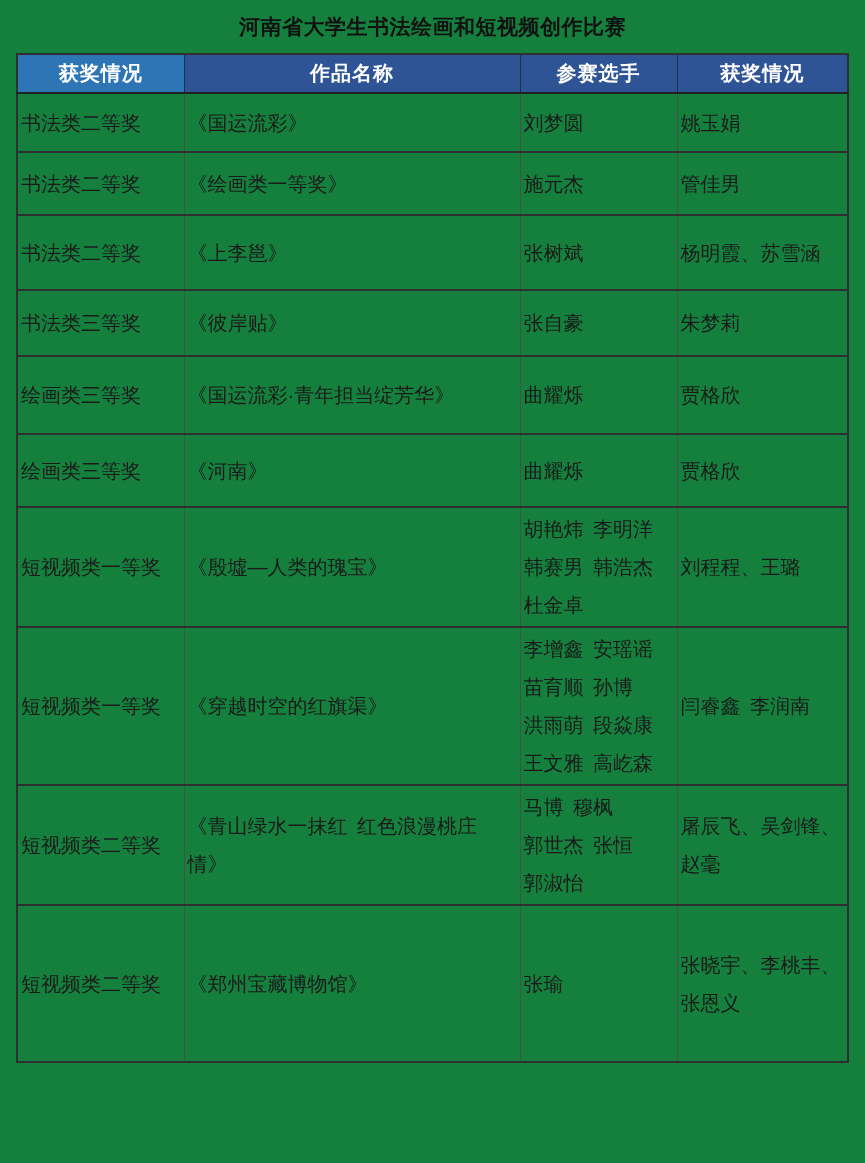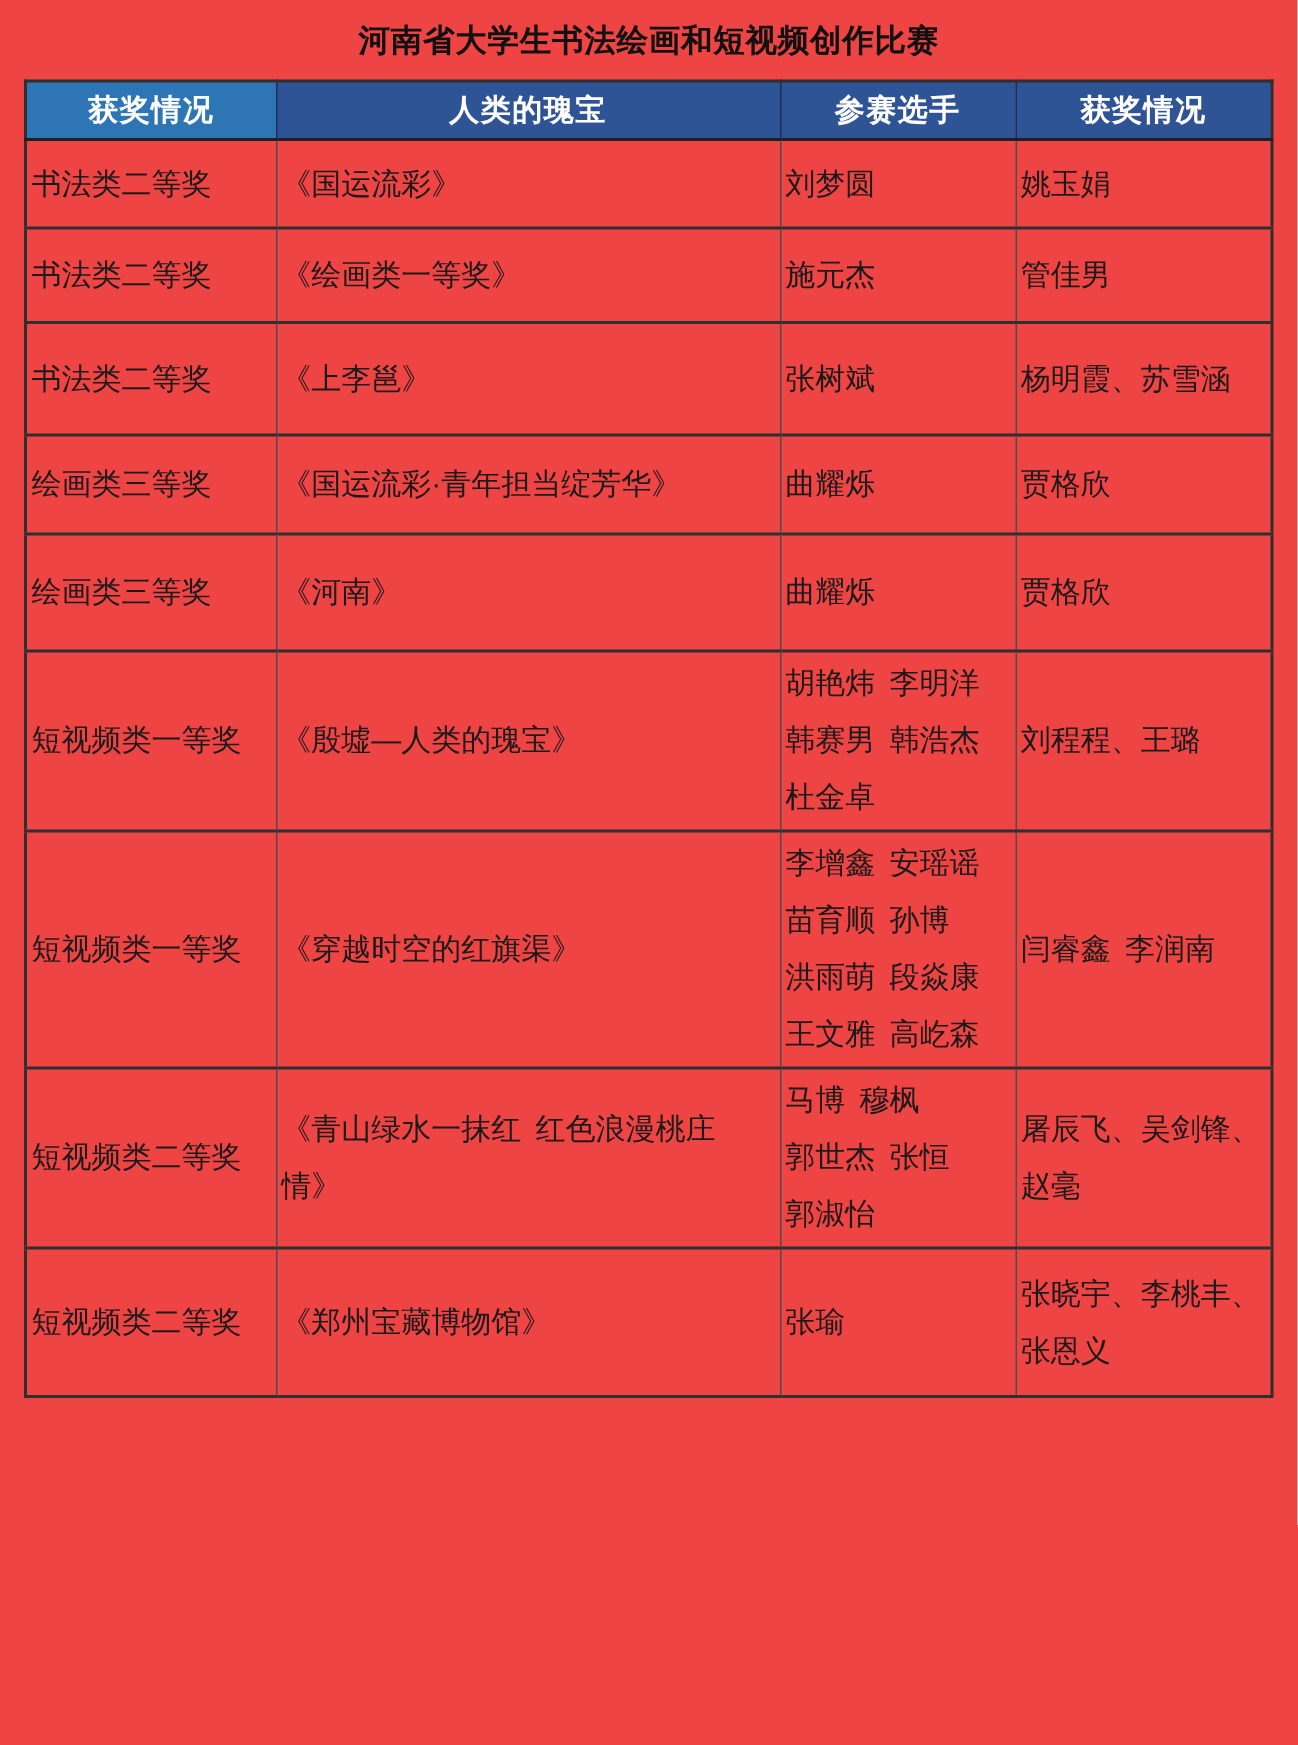--- a/index.html
+++ b/index.html
@@ -5,21 +5,21 @@
   html, body {
     margin: 0;
     padding: 0;
     background: #ffffff;
     font-family: "Liberation Sans", sans-serif;
   }
   .page {
     position: relative;
     width: 865px;
     height: 1163px;
-    background: #ef4444;
+    background: #15803d;
     overflow: hidden;
     box-sizing: border-box;
     padding-top: 13px;
   }
   .doc-title {
     text-align: center;
     font-size: 21px;
     font-weight: bold;
     color: #111111;
     letter-spacing: 0.5px;
@@ -89,21 +89,21 @@
   <table class="awards-table">
     <colgroup>
       <col class="c-award">
       <col class="c-work">
       <col class="c-cont">
       <col class="c-teach">
     </colgroup>
     <thead>
       <tr>
         <th class="th-first">获奖情况</th>
-        <th>人类的瑰宝</th>
+        <th>作品名称</th>
         <th>参赛选手</th>
         <th>获奖情况</th>
       </tr>
     </thead>
     <tbody>
         <tr>
           <td class="col-award">
             <div class="line">书法类二等奖</div>
           </td>
           <td class="col-work">
@@ -139,20 +139,34 @@
           </td>
           <td class="col-contestants">
             <div class="line">张树斌</div>
           </td>
           <td class="col-teachers">
             <div class="line">杨明霞、苏雪涵</div>
           </td>
         </tr>
         <tr>
           <td class="col-award">
+            <div class="line">书法类三等奖</div>
+          </td>
+          <td class="col-work">
+            <div class="line">《彼岸贴》</div>
+          </td>
+          <td class="col-contestants">
+            <div class="line">张自豪</div>
+          </td>
+          <td class="col-teachers">
+            <div class="line">朱梦莉</div>
+          </td>
+        </tr>
+        <tr>
+          <td class="col-award">
             <div class="line">绘画类三等奖</div>
           </td>
           <td class="col-work">
             <div class="line">《国运流彩·青年担当绽芳华》</div>
           </td>
           <td class="col-contestants">
             <div class="line">曲耀烁</div>
           </td>
           <td class="col-teachers">
             <div class="line">贾格欣</div>

